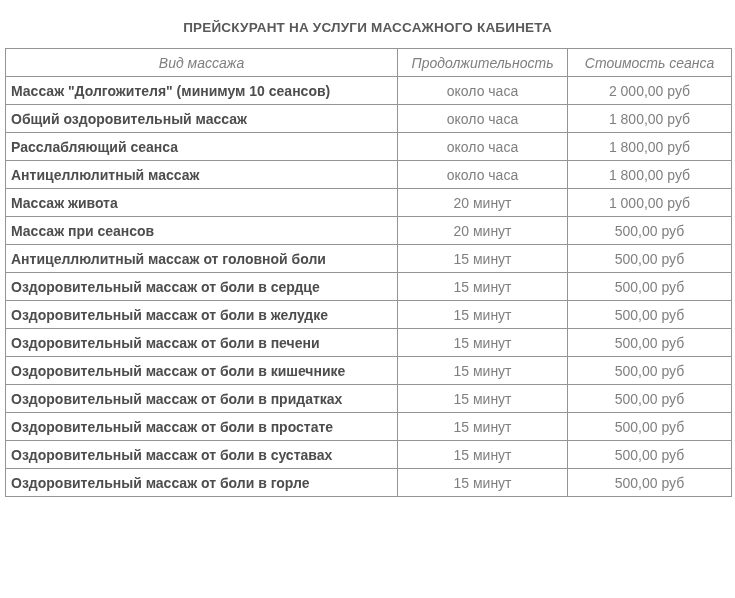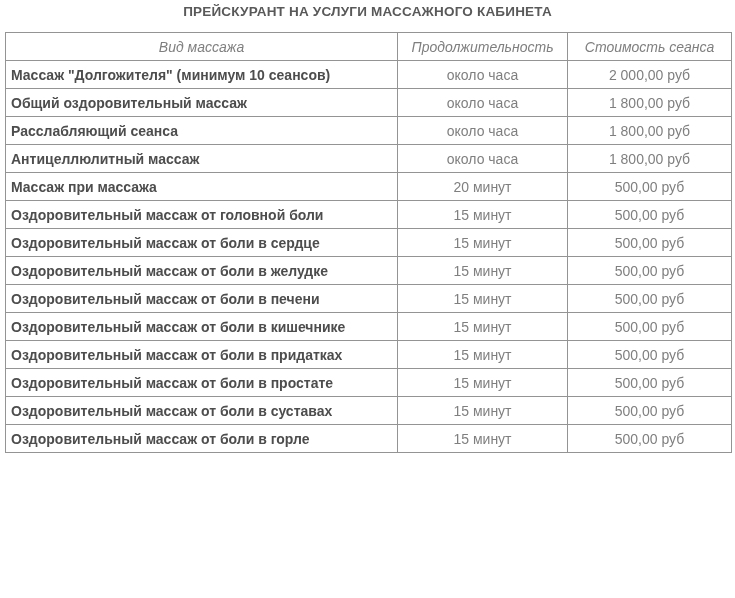--- a/index.html
+++ b/index.html
@@ -13,21 +13,21 @@
   html, body {
     width: 735px;
     height: 598px;
     background: var(--page-bg);
     font-family: "Liberation Sans", sans-serif;
     overflow: hidden;
   }
   .page {
     width: 735px;
     height: 439px;
-    padding-top: 4px;
+    padding-top: 20px;
   }
   .page-title {
     text-align: center;
     font-size: 13.5px;
     font-weight: bold;
     color: var(--title-text);
     letter-spacing: 0.2px;
   }
   table.price-table {
     border-collapse: collapse;
@@ -98,26 +98,31 @@
           <td class="c-service">Расслабляющий сеанса</td>
           <td class="c-duration">около часа</td>
           <td class="c-price">1 800,00 руб</td>
         </tr>
         <tr>
           <td class="c-service">Антицеллюлитный массаж</td>
           <td class="c-duration">около часа</td>
           <td class="c-price">1 800,00 руб</td>
         </tr>
         <tr>
-          <td class="c-service">Массаж при массажа</td>
+          <td class="c-service">Массаж живота</td>
+          <td class="c-duration">20 минут</td>
+          <td class="c-price">1 000,00 руб</td>
+        </tr>
+        <tr>
+          <td class="c-service">Массаж при сеансов</td>
           <td class="c-duration">20 минут</td>
           <td class="c-price">500,00 руб</td>
         </tr>
         <tr>
-          <td class="c-service">Оздоровительный массаж от головной боли</td>
+          <td class="c-service">Антицеллюлитный массаж от головной боли</td>
           <td class="c-duration">15 минут</td>
           <td class="c-price">500,00 руб</td>
         </tr>
         <tr>
           <td class="c-service">Оздоровительный массаж от боли в сердце</td>
           <td class="c-duration">15 минут</td>
           <td class="c-price">500,00 руб</td>
         </tr>
         <tr>
           <td class="c-service">Оздоровительный массаж от боли в желудке</td>

